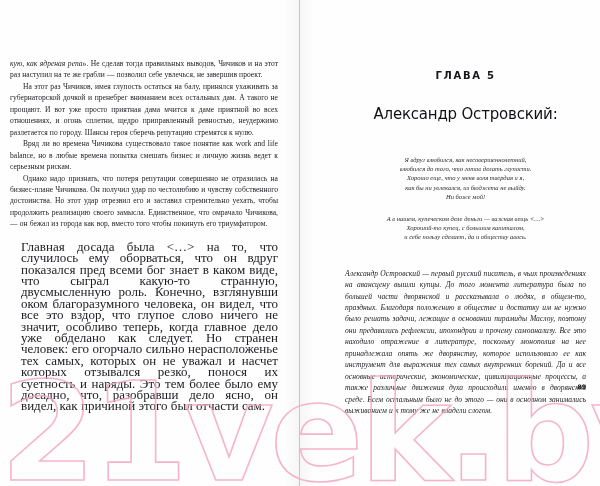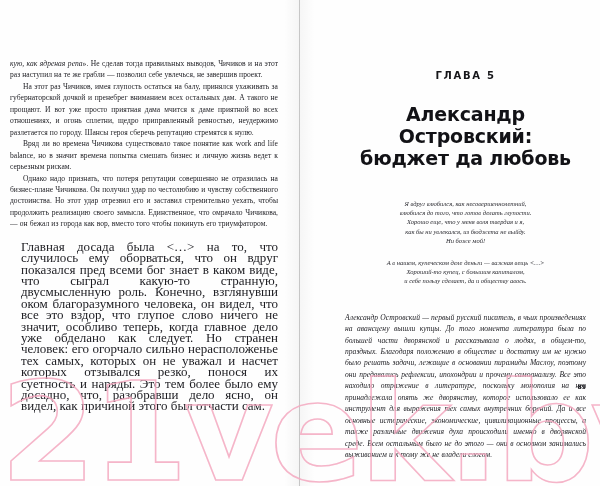--- a/index.html
+++ b/index.html
@@ -90,22 +90,22 @@
     font-family: "DejaVu Sans", "Liberation Sans", sans-serif;
     font-size: 10px;
     letter-spacing: 1.7px;
     font-weight: 700;
     color: #16161a;
   }
   .chapter-title {
     margin: 22px 0 0 0;
     text-align: center;
     font-family: "DejaVu Sans", "Liberation Sans", sans-serif;
-    font-weight: 700;
-    font-size: 19px;
+    font-weight: 400;
+    font-size: 15px;
     line-height: 22px;
     letter-spacing: -0.2px;
     color: #121216;
   }
 
   
   .epigraphs { margin-top: 30px; }
   .epigraph {
     text-align: center;
     font-style: italic;
@@ -155,37 +155,36 @@
 <div id="page">
 
   <div class="spread">
 
     <div class="page-leaf leaf-left">
 
       <p class="body cont"><em>кую, как ядреная репа</em><span>». Не сделав тогда правильных выводов, Чичиков и на этот раз наступил на те же грабли — позволил себе увлечься, не завершив проект.</span></p>
 
       <p class="body">На этот раз Чичиков, имея глупость остаться на балу, принялся ухаживать за губернаторской дочкой и пренебрег вниманием всех остальных дам. А такого не прощают. И вот уже просто приятная дама мчится к даме приятной во всех отношениях, и огонь сплетни, щедро приправленный ревностью, неудержимо разлетается по городу. Шансы героя сберечь репутацию стремятся к нулю.</p>
 
-      <p class="body">Вряд ли во времена Чичикова существовало такое понятие как work and life balance, но в значит времена попытка смешать бизнес и личную жизнь ведет к серьезным рискам.</p>
+      <p class="body">Вряд ли во времена Чичикова существовало такое понятие как work and life balance, но в любые времена попытка смешать бизнес и личную жизнь ведет к серьезным рискам.</p>
 
       <p class="body">Однако надо признать, что потеря репутации совершенно не отразилась на бизнес-плане Чичикова. Он получил удар по честолюбию и чувству собственного достоинства. Но этот удар отрезвил его и заставил стремительно уехать, чтобы продолжить реализацию своего замысла. Единственное, что омрачало Чичикова, — он бежал из города как вор, вместо того чтобы покинуть его триумфатором.</p>
 
       <div class="quote-block">
         <p>Главная досада была &lt;…&gt; на то, что случилось ему оборваться, что он вдруг показался пред всеми бог знает в каком виде, что сыграл какую-то странную, двусмысленную роль. Конечно, взглянувши оком благоразумного человека, он видел, что все это вздор, что глупое слово ничего не значит, особливо теперь, когда главное дело уже обделано как следует. Но странен человек: его огорчало сильно нерасположенье тех самых, которых он не уважал и насчет которых отзывался резко, понося их суетность и наряды. Это тем более было ему досадно, что, разобравши дело ясно, он видел, как причиной этого был отчасти сам.</p>
       </div>
 
     </div>
 
     <div class="page-leaf leaf-right">
 
       <div class="chapter-label">ГЛАВА 5</div>
 
       <h1 class="chapter-title">
         <span>Александр Островский:</span><br>
-        <span>бюджет да любовь</span>
       </h1>
 
       <div class="epigraphs">
 
         <div class="epigraph">
           <span class="ln">Я вдруг влюбился, как несовершеннолетний,</span>
           <span class="ln">влюбился до того, что готов делать глупости.</span>
           <span class="ln">Хорошо еще, что у меня воля твердая и я,</span>
           <span class="ln">как бы ни увлекался, из бюджета не выйду.</span>
           <span class="ln">Ни боже мой!</span>

